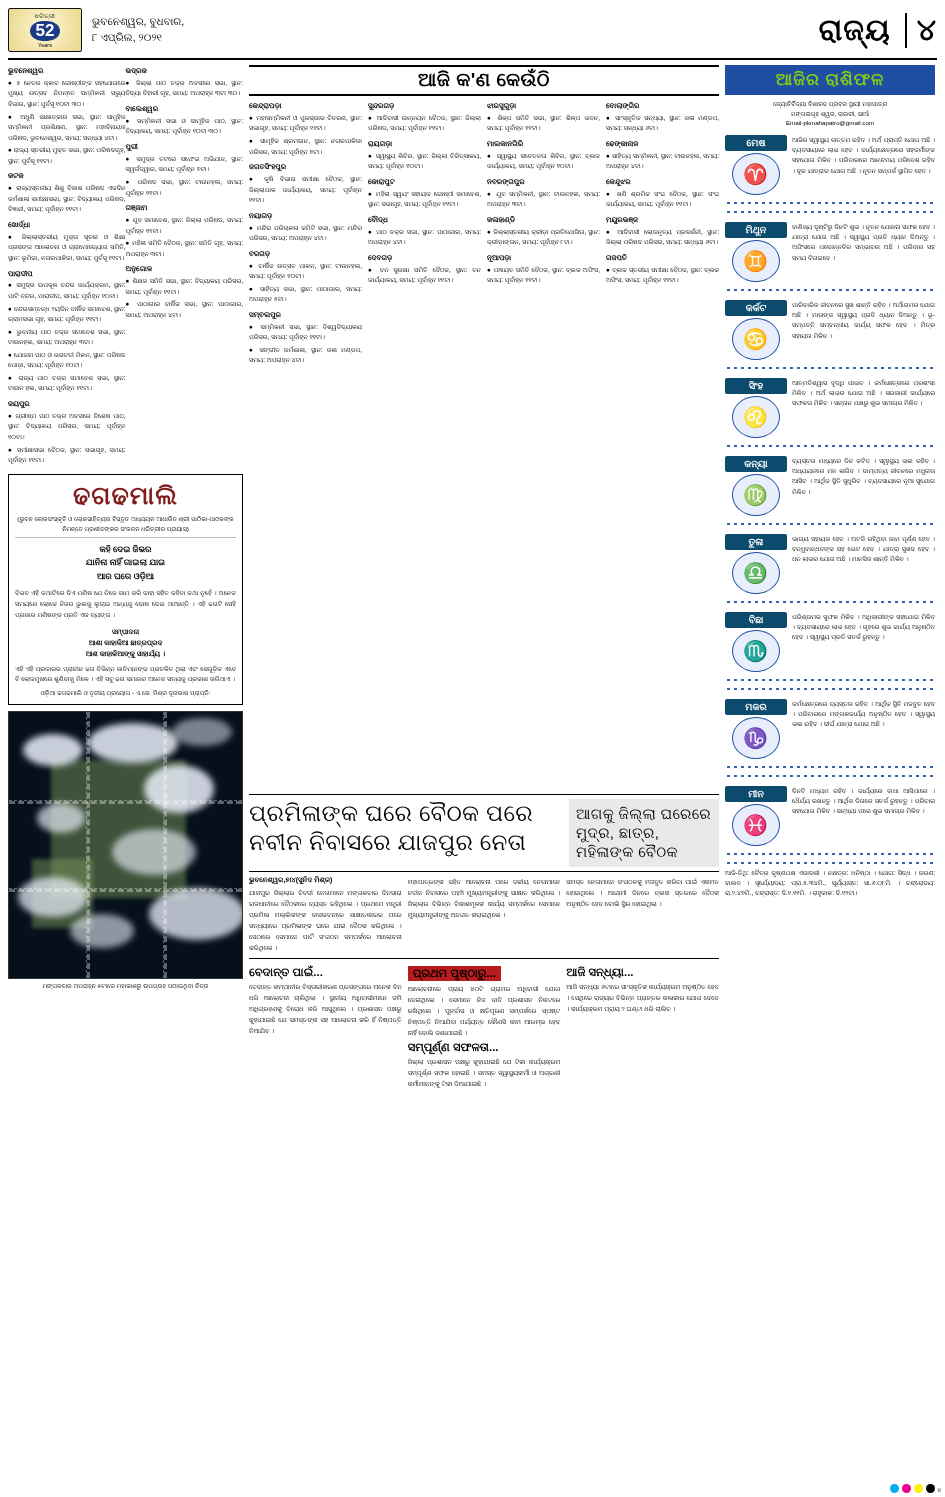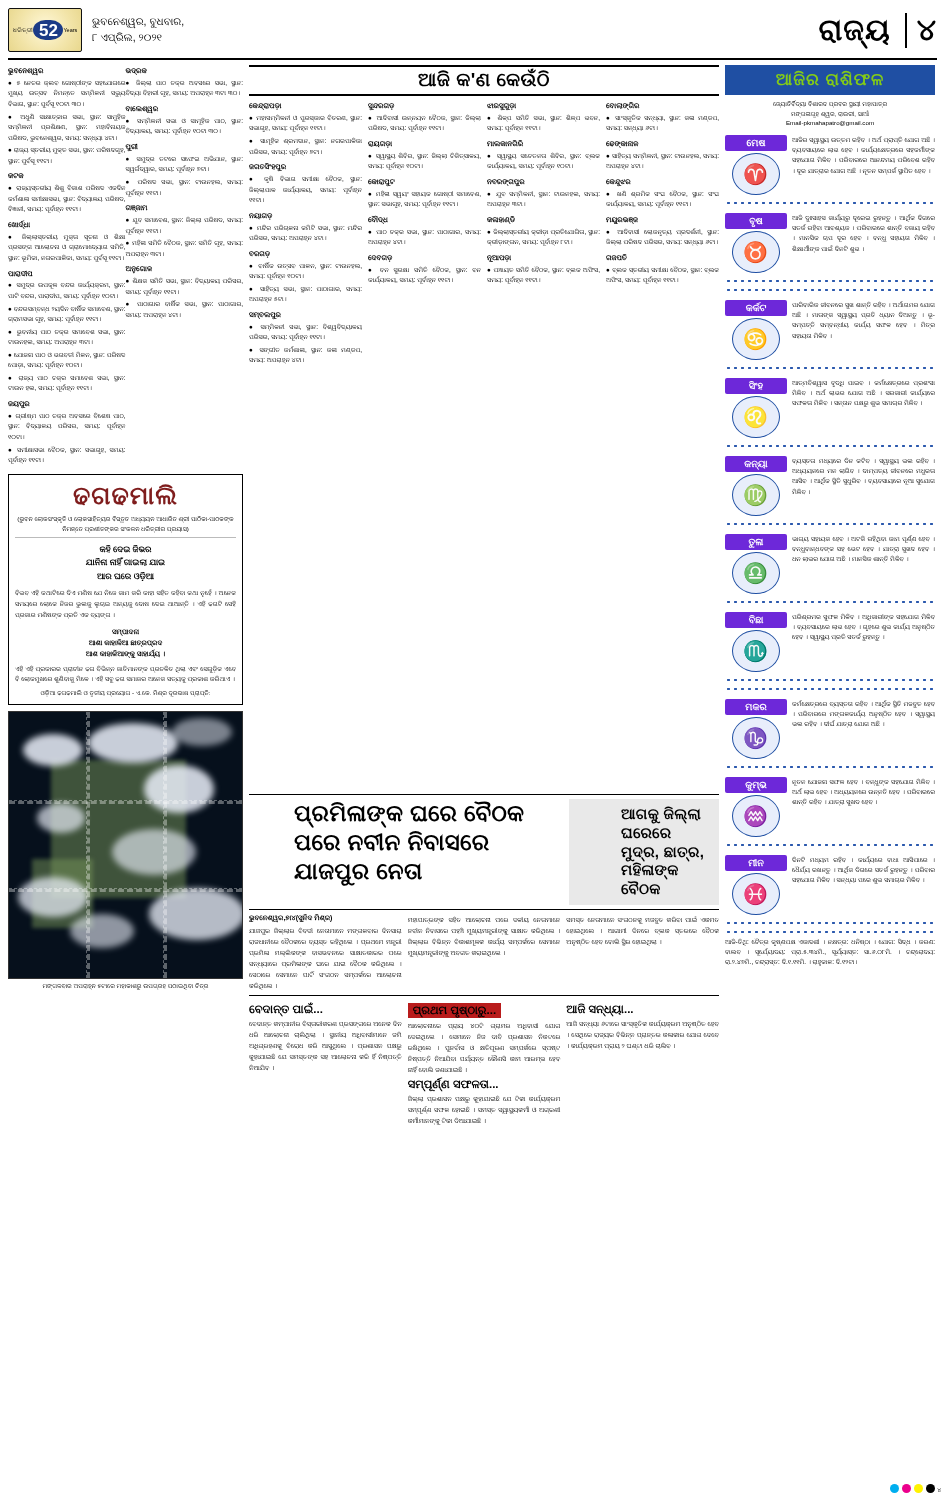--- a/index.html
+++ b/index.html
@@ -18,21 +18,21 @@
     padding: 6px 8px 8px 8px;
   }
   
   .masthead {
     display: flex; align-items: center; justify-content: space-between;
     border-bottom: 2px solid #000; padding-bottom: 4px; height: 54px;
   }
   .logo-wrap { display:flex; align-items:center; gap:10px; }
   .logo-badge {
     width: 74px; height: 44px; border: 1px solid #111;
-    display:flex; flex-direction:row; align-items:center; justify-content:center;
+    display:flex; flex-direction:column; align-items:center; justify-content:center;
     background: radial-gradient(circle at 50% 45%, #fff8d9 0%, #f2e4a8 60%, #e8d78d 100%);
     border-radius: 2px;
   }
   .logo-badge .t1 { font-size: 6px; letter-spacing:.5px; }
   .logo-badge .t2 {
     font-size: 17px; font-weight: bold; line-height: 1;
     width: 30px; height: 20px; border-radius: 50%/60%;
     background: #1b3b87; color:#fff; display:flex; align-items:center; justify-content:center;
     margin: 1px 0;
   }
@@ -72,39 +72,39 @@
 
   
   .rashi-head {
     background: #1f4fa3; color: #84cc16; text-align: center;
     font-size: 17px; font-weight: bold; padding: 5px 0; letter-spacing: 1px;
   }
   .rashi-sub { font-size: 6.2px; text-align:center; line-height:1.55; padding: 4px 2px 2px; }
   .rashi-row { display:flex; gap:5px; padding: 5px 0 2px; }
   .rashi-badge { width: 62px; flex: 0 0 62px; text-align:center; }
   .rashi-name {
-    background:#6d28d9; color:#fff; font-size: 9.5px; font-weight:bold;
+    background:#0c4a6e; color:#fff; font-size: 9.5px; font-weight:bold;
     padding: 2px 0; border-radius: 2px;
   }
   .rashi-sym {
     width: 48px; height: 42px; margin: 2px auto 0;
     border: 1.5px solid #1f4fa3; border-radius: 50%;
     background: #e8eefb; display:flex; align-items:center; justify-content:center;
     font-size: 20px; color:#17306b;
   }
   .rashi-text { font-size: 6.4px; line-height: 1.6; text-align: justify; flex:1; }
   .dotline {
     height: 6px; margin: 3px 0 2px;
     background-image: radial-gradient(circle, #2a58ad 1.1px, transparent 1.3px);
     background-size: 7px 6px; background-repeat: repeat-x;
   }
 
   
   .story-head {
-    font-size: 23px; font-weight: bold; line-height: 1.25; letter-spacing: .3px; margin-left: 45px;
+    font-size: 23px; font-weight: normal; line-height: 1.25; letter-spacing: .3px;
   }
   .story-head.small { font-size: 15px; }
   .grey-box { background: #e9e9e9; padding: 6px 7px; }
   .byline { font-size: 7px; font-weight: bold; margin-bottom: 3px; }
   .ptext { font-size: 6.5px; line-height: 1.7; text-align: justify; }
   .sub-head { font-size: 11.5px; font-weight: bold; margin: 3px 0 2px; }
   .sub-head.grey { background:#b91c1c; display:inline-block; padding: 1px 5px; }
 
   
   .ad {
@@ -343,30 +343,30 @@
             <div class="rashi-row">
               <div class="rashi-badge">
                 <div class="rashi-name">ମେଷ</div>
                 <div class="rashi-sym">♈</div>
               </div>
               <div class="rashi-text">ଆଜିର ସ୍ୱାସ୍ଥ୍ୟ ଉତ୍ତମ ରହିବ । ଅର୍ଥ ପ୍ରାପ୍ତି ଯୋଗ ଅଛି । ବ୍ୟବସାୟରେ ଲାଭ ହେବ । କାର୍ଯ୍ୟକ୍ଷେତ୍ରରେ ସହକର୍ମୀଙ୍କ ସହଯୋଗ ମିଳିବ । ପରିବାରରେ ଆନନ୍ଦମୟ ପରିବେଶ ରହିବ । ଦୂର ଯାତ୍ରାର ଯୋଗ ଅଛି । ନୂତନ ସମ୍ପର୍କ ସ୍ଥାପିତ ହେବ ।</div>
             </div>
             <div class="dotline"></div>
           </div>
           <div>
-            <div class="rashi-row">
-              <div class="rashi-badge">
-                <div class="rashi-name">ବୃଷ</div>
-                <div class="rashi-sym">♉</div>
-              </div>
-              <div class="rashi-text">ଆଜି ଦୁଃସାହସ କାର୍ଯ୍ୟରୁ ଦୂରେଇ ରୁହନ୍ତୁ । ଆର୍ଥିକ ଦିଗରେ ସତର୍କ ରହିବା ଆବଶ୍ୟକ । ପରିବାରରେ ଶାନ୍ତି ବଜାୟ ରହିବ । ମାନସିକ ଚାପ ଦୂର ହେବ । ବନ୍ଧୁ ସହାୟତା ମିଳିବ । ଶିକ୍ଷାର୍ଥୀଙ୍କ ପାଇଁ ଦିନଟି ଶୁଭ ।</div>
-            </div>
-            <div class="dotline"></div>
-          </div>
-          <div>
+            <div class="dotline"></div>
+          </div>
+          <div>
+            <div class="rashi-row">
+              <div class="rashi-badge">
+                <div class="rashi-name">ମିଥୁନ</div>
+                <div class="rashi-sym">♊</div>
+              </div>
+              <div class="rashi-text">ବାଣିଜ୍ୟ ଦୃଷ୍ଟିରୁ ଦିନଟି ଶୁଭ । ନୂତନ ଯୋଜନା ସଫଳ ହେବ । ଯାତ୍ରା ଯୋଗ ଅଛି । ସ୍ୱାସ୍ଥ୍ୟ ପ୍ରତି ଧ୍ୟାନ ଦିଅନ୍ତୁ । ଅଫିସରେ ପଦୋନ୍ନତିର ସମ୍ଭାବନା ଅଛି । ପରିବାର ସହ ସମୟ ବିତାଇବେ ।</div>
+            </div>
             <div class="dotline"></div>
           </div>
           <div>
             <div class="rashi-row">
               <div class="rashi-badge">
                 <div class="rashi-name">କର୍କଟ</div>
                 <div class="rashi-sym">♋</div>
               </div>
               <div class="rashi-text">ପାରିବାରିକ ଜୀବନରେ ସୁଖ ଶାନ୍ତି ରହିବ । ଅର୍ଥାଗମର ଯୋଗ ଅଛି । ମାତାଙ୍କ ସ୍ୱାସ୍ଥ୍ୟ ପ୍ରତି ଧ୍ୟାନ ଦିଅନ୍ତୁ । ଭୂ-ସମ୍ପତ୍ତି ସମ୍ବନ୍ଧୀୟ କାର୍ଯ୍ୟ ସଫଳ ହେବ । ମିତ୍ର ସହାୟତା ମିଳିବ ।</div>
             </div>
@@ -419,27 +419,20 @@
             <div class="rashi-row">
               <div class="rashi-badge">
                 <div class="rashi-name">ମକର</div>
                 <div class="rashi-sym">♑</div>
               </div>
               <div class="rashi-text">କର୍ମକ୍ଷେତ୍ରରେ ବ୍ୟସ୍ତତା ରହିବ । ଆର୍ଥିକ ସ୍ଥିତି ମଜବୁତ ହେବ । ପରିବାରରେ ମଙ୍ଗଳକାର୍ଯ୍ୟ ଅନୁଷ୍ଠିତ ହେବ । ସ୍ୱାସ୍ଥ୍ୟ ଭଲ ରହିବ । ଦୀର୍ଘ ଯାତ୍ରା ଯୋଗ ଅଛି ।</div>
             </div>
             <div class="dotline"></div>
           </div>
           <div>
-            <div class="rashi-row">
-              <div class="rashi-badge">
-                <div class="rashi-name">କୁମ୍ଭ</div>
-                <div class="rashi-sym">♒</div>
-              </div>
-              <div class="rashi-text">ନୂତନ ଯୋଜନା ସଫଳ ହେବ । ବନ୍ଧୁଙ୍କ ସହଯୋଗ ମିଳିବ । ଅର୍ଥ ଲାଭ ହେବ । ଅଧ୍ୟୟନରେ ଉନ୍ନତି ହେବ । ପରିବାରରେ ଶାନ୍ତି ରହିବ । ଯାତ୍ରା ସୁଖଦ ହେବ ।</div>
-            </div>
             <div class="dotline"></div>
           </div>
           <div>
             <div class="rashi-row">
               <div class="rashi-badge">
                 <div class="rashi-name">ମୀନ</div>
                 <div class="rashi-sym">♓</div>
               </div>
               <div class="rashi-text">ଦିନଟି ମଧ୍ୟମ ରହିବ । କାର୍ଯ୍ୟରେ ବାଧା ଆସିପାରେ । ଧୈର୍ଯ୍ୟ ରଖନ୍ତୁ । ଆର୍ଥିକ ଦିଗରେ ସତର୍କ ରୁହନ୍ତୁ । ପରିବାର ସହଯୋଗ ମିଳିବ । ସନ୍ଧ୍ୟା ପରେ ଶୁଭ ସମାଚାର ମିଳିବ ।</div>
             </div>

